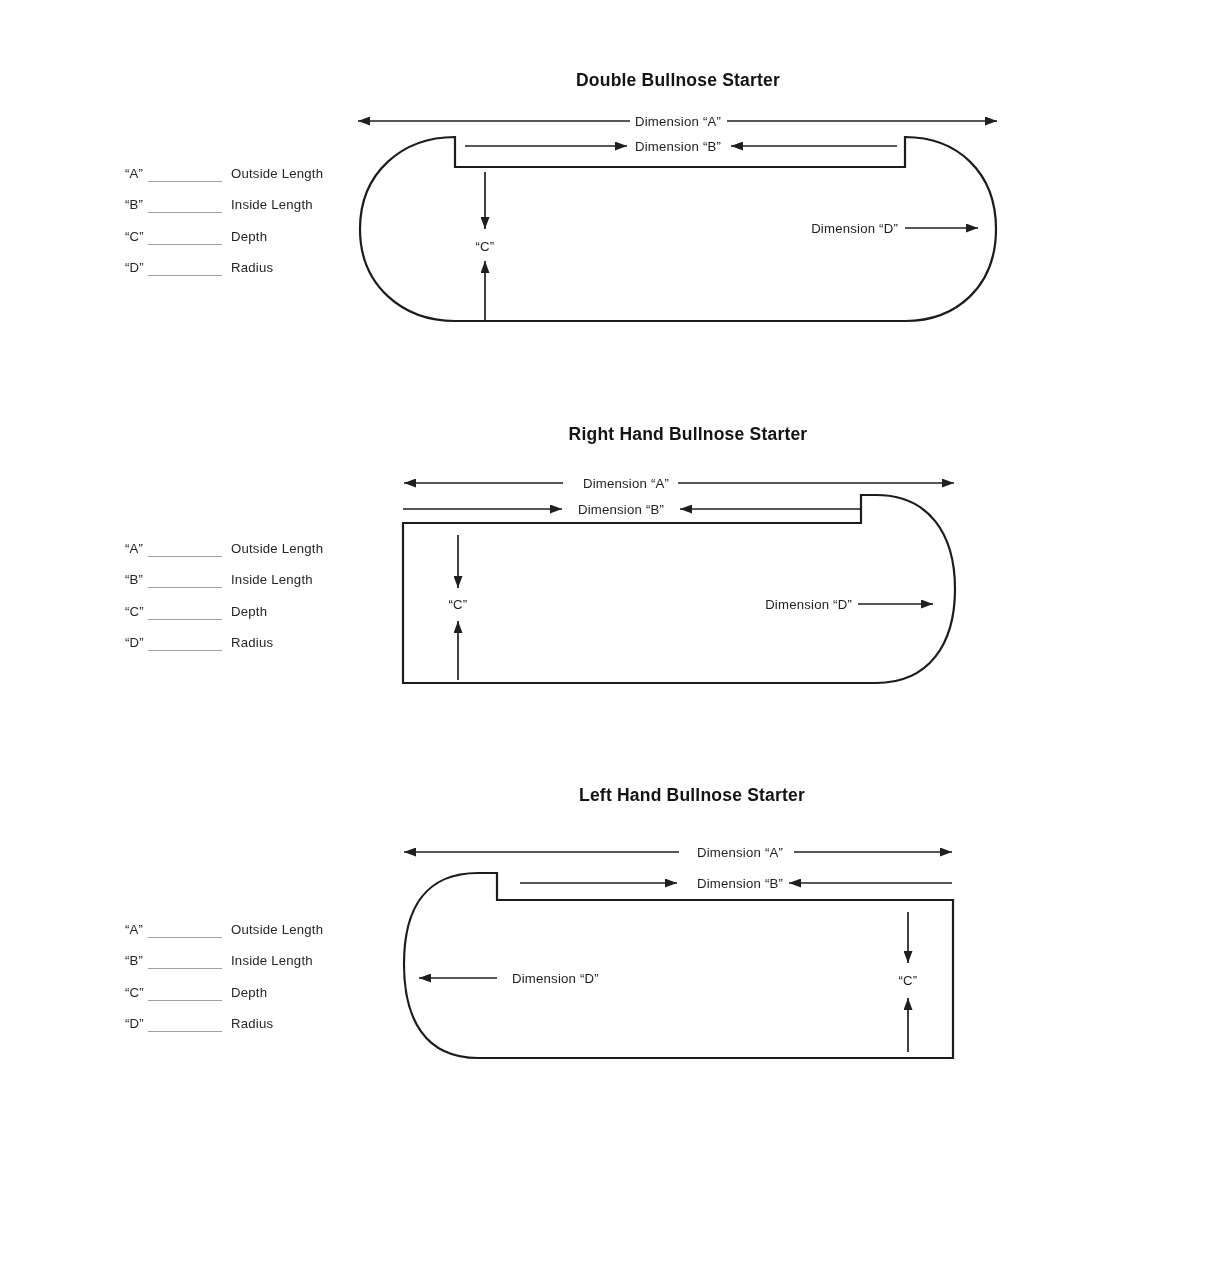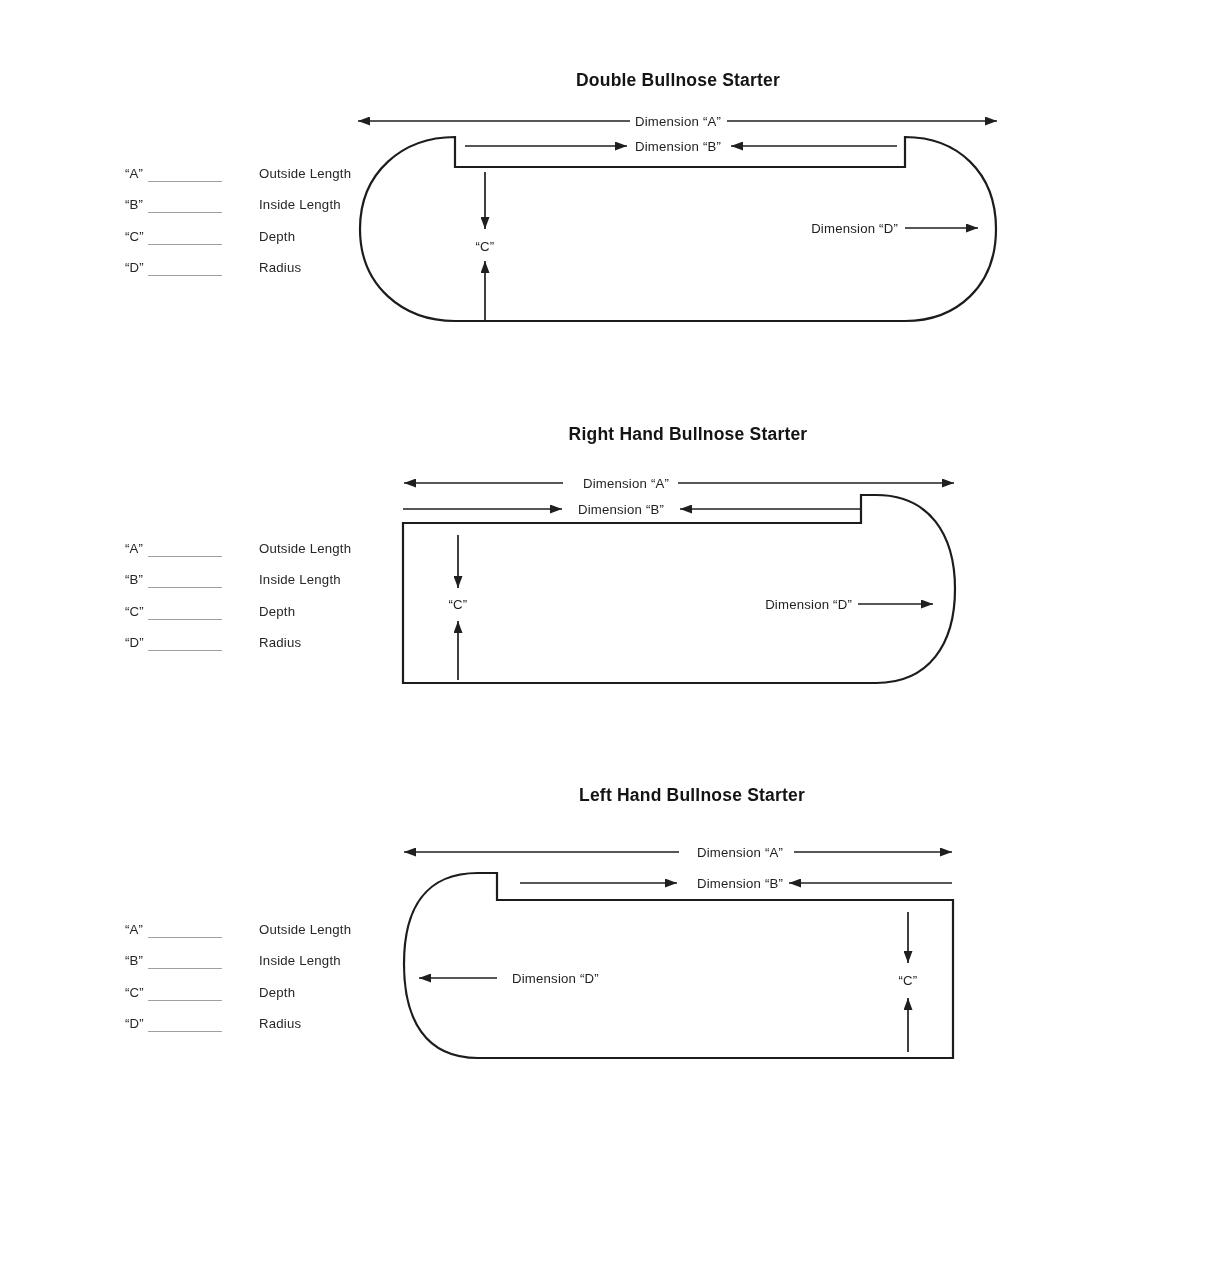--- a/index.html
+++ b/index.html
@@ -20,21 +20,21 @@
     letter-spacing:.2px;
   }
   .form-row .letter{display:inline-block;width:23px;}
   .form-row .blank{
     display:inline-block;
     width:74px;height:15px;
     border-bottom:1.3px solid #a0a0a0;
     margin-right:9px;
     align-self:flex-end;
   }
-  .form-row .desc{white-space:nowrap;margin-left:28px;}
+  .form-row .desc{white-space:nowrap;}
   svg{position:absolute;overflow:visible;}
   svg text{
     font-family:"Liberation Sans", sans-serif;
     fill:#1f1f1f;
     font-size:13.2px;
     letter-spacing:.2px;
   }
   svg text.title{font-size:17.5px;font-weight:700;fill:#141414;letter-spacing:.2px;}
   .dim-line{stroke:#1f1f1f;stroke-width:1.7;fill:none;}
   .outline{stroke:#1c1c1c;stroke-width:2.2;fill:none;stroke-linejoin:miter;}

